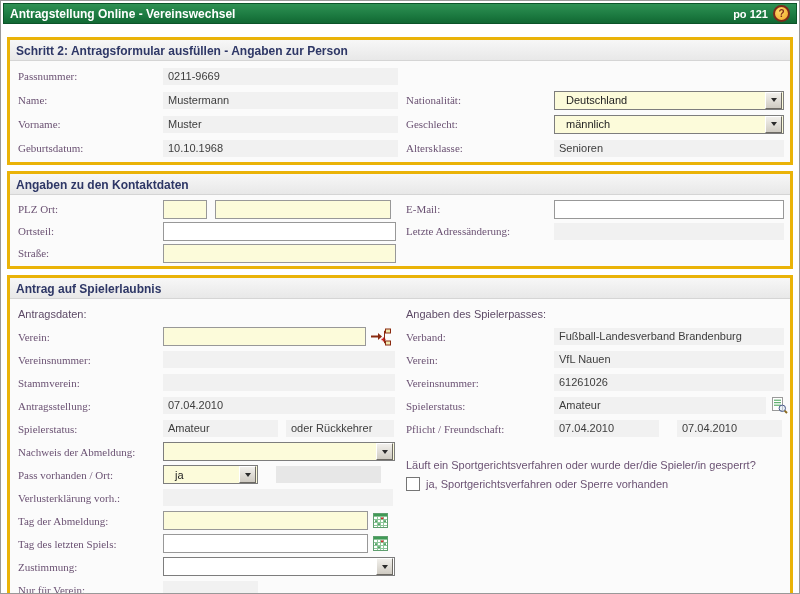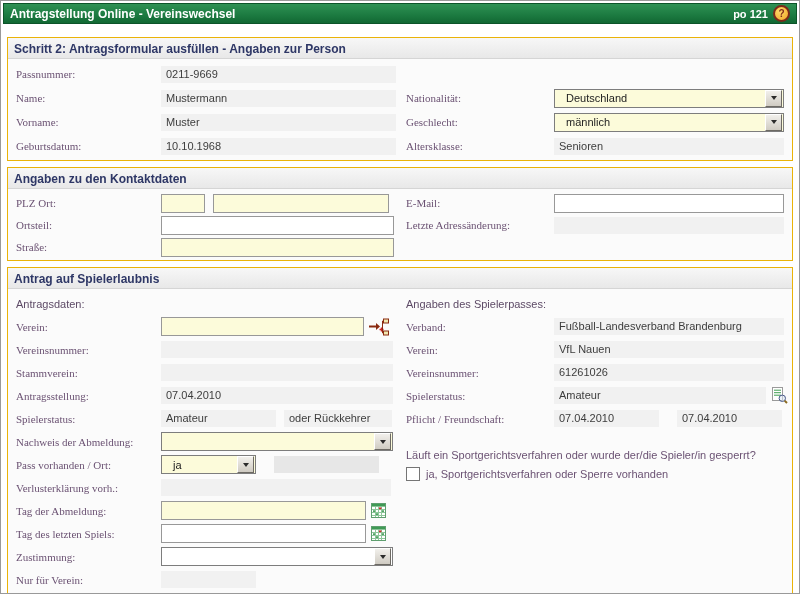--- a/index.html
+++ b/index.html
@@ -21,21 +21,21 @@
   .titlebar-right{display:flex;align-items:center;gap:5px;}
   .page-code{color:#fff;font-size:11px;font-weight:bold;}
   .help-icon{
     width:13px;height:13px;border-radius:50%;
     background:radial-gradient(circle at 35% 30%,#ffd96a,#efa726);
     border:2px solid #7d2a1a;color:#7d2a1a;
     font-size:10px;font-weight:bold;line-height:13px;text-align:center;
     cursor:pointer;
   }
   
-  .section{margin:0 4px;border:1px solid #eab308;background:#fbfbfb;}
+  .section{margin:0 4px;border:3px solid #eab308;background:#fbfbfb;}
   .section.first{margin-top:13px;}
   .section + .section{margin-top:6px;}
   .section-title{
     font-size:12px;font-weight:bold;color:#2e3766;
     background:linear-gradient(180deg,#f7f7f7,#e8e8e8);
     border-bottom:1px solid #d5d5d5;
     padding:4px 6px 2px;height:14px;
   }
   .section-body{display:flex;padding:3px 2px 2px;}
   .col{width:50%;box-sizing:border-box;}

